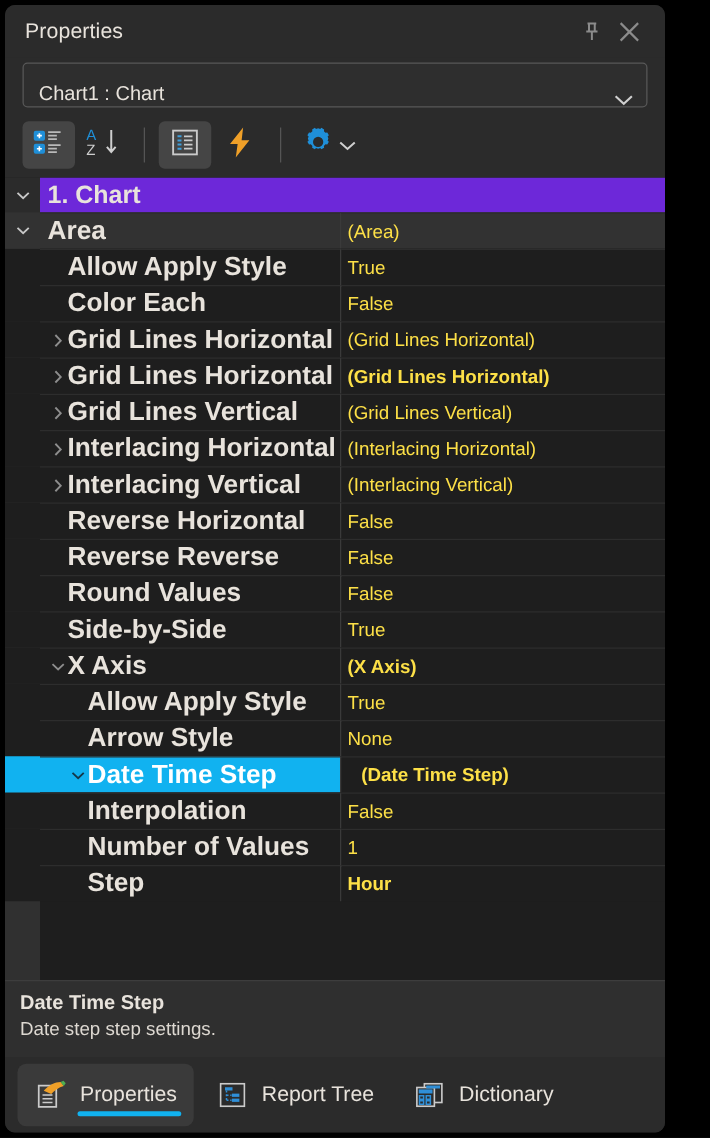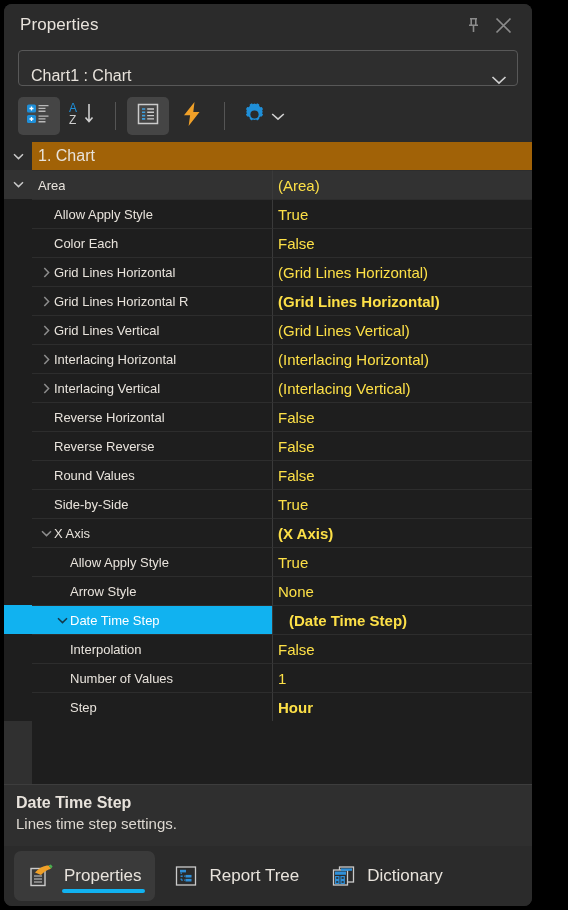--- a/index.html
+++ b/index.html
@@ -131,25 +131,26 @@
     justify-content: center;
     color: #c8c8c8;
     z-index: 2;
   }
   .row.group .expander { background: #323232; }
 
   .name {
     flex: 0 0 auto;
     display: flex;
     align-items: center;
-    font-size: 13px;
+    font-size: 21px;
     color: #e8e3dc;
     overflow: hidden;
     white-space: nowrap;
     padding-right: 2px;
+    font-weight: bold;
   }
   .name .txt { overflow: hidden; }
   .value {
     flex: 1 1 auto;
     display: flex;
     align-items: center;
     font-size: 15px;
     color: #fde047;
     padding-left: 5px;
     white-space: nowrap;
@@ -179,23 +180,23 @@
   }
   .row.selected .subexp { color: #14384a; }
   .row.selected .value { border-left-color: #3a3a3a; padding-left: 16px; }
 
   .row.header {
     height: 28px;
     background: #2b2b2b;
   }
   .row.header .expander { background: #2b2b2b; }
   .row.header .name {
-    background: #a16207;
-    font-size: 16px;
-    font-weight: normal;
+    background: #6d28d9;
+    font-size: 20px;
+    font-weight: bold;
     width: auto;
     flex: 1;
     border: none;
   }
   .row.header .name { padding-left: 6px; }
 
   
   .desc {
     flex: 0 0 62px;
     background: #2f2f2f;
@@ -520,21 +521,21 @@
           <div class="name">
             <span class="txt">Step</span>
           </div>
           <div class="value bold">Hour</div>
         </div>
       </div>
   </div>
 
   <div class="desc">
     <div class="desc-title">Date Time Step</div>
-    <div class="desc-body">Lines time step settings.</div>
+    <div class="desc-body">Date step step settings.</div>
   </div>
 
   <div class="tabbar">
 
     <div class="tab active">
       <span class="tab-ico">
         <svg width="26" height="26" viewBox="0 0 26 26">
           <rect x="3" y="5.5" width="14" height="17" fill="none" stroke="#cbcbcb" stroke-width="1.4"></rect>
           <path d="M6 13h8M6 16h8M6 19h8" stroke="#cbcbcb" stroke-width="1.2"></path>
           <path d="M7 9.5C11 5 16 2.5 20.5 2.5l2.5 3.2c-4 1.2-7.5 3.5-10 6.4z" fill="#f0a028"></path>

